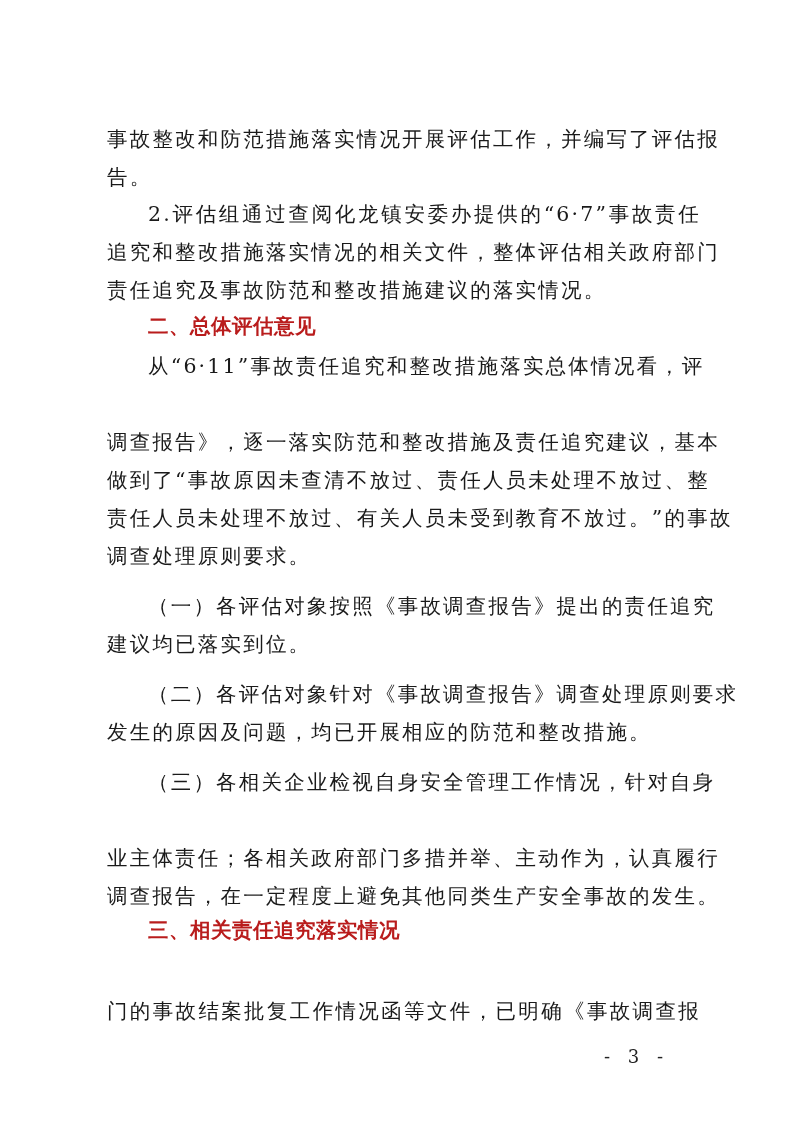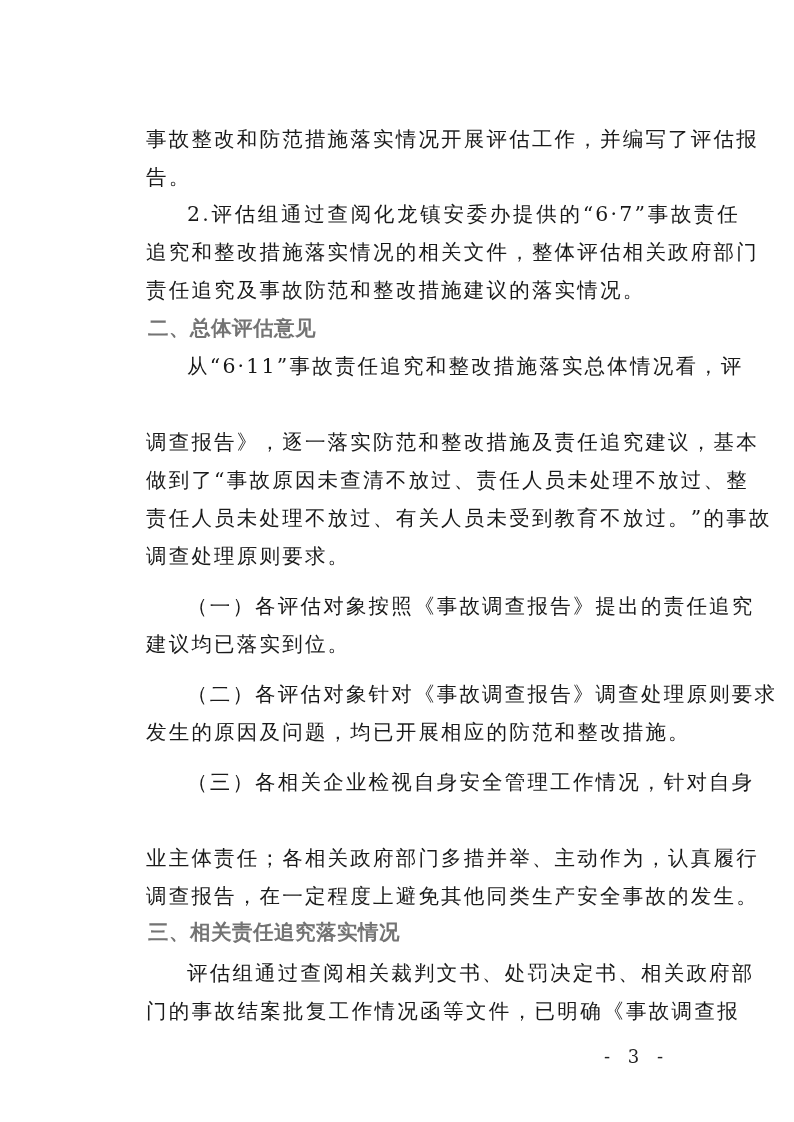--- a/index.html
+++ b/index.html
@@ -6,29 +6,29 @@
     body { width: 794px; height: 1122px; position: relative; overflow: hidden; }
     .page {
       position: absolute; left: 0; top: 0; width: 794px; height: 1122px;
       background: #ffffff; color: #1a1a1a;
       font-family: "DejaVu Serif", "Liberation Serif", serif;
     }
     .line {
       position: absolute; left: 107px; width: 594px;
       font-size: 20.5px; line-height: 26px; height: 26px;
       white-space: nowrap; letter-spacing: 2.2px;
-      text-align: justify; text-align-last: justify; margin-left: 39px;
+      text-align: justify; text-align-last: justify;
     }
     .line.last { text-align-last: left; }
     .line.indent { left: 148px; width: 553px; }
     .heading {
       position: absolute; left: 148px;
-      font-family: Liberation Serif, serif;
+      font-family: Liberation Mono, monospace;
       font-weight: bold; font-size: 20.5px; line-height: 26px;
-      letter-spacing: 0.5px; white-space: nowrap; color: #737373;
+      letter-spacing: 0.5px; white-space: nowrap; color: #b91c1c;
     }
     .page-number {
       position: absolute; left: 604px; top: 1046px;
       font-family: "DejaVu Serif", "Liberation Serif", serif;
       font-size: 18px; letter-spacing: 6px; color: #222;
     }
   </style>
 </head>
 <body>
 
@@ -54,17 +54,16 @@
 
   <div class="line indent" style="top:681px">（二）各评估对象针对《事故调查报告》调查处理原则要求</div>
   <div class="line last" style="top:719px">发生的原因及问题，均已开展相应的防范和整改措施。</div>
 
   <div class="line indent" style="top:769px">（三）各相关企业检视自身安全管理工作情况，针对自身</div>
   <div class="line" style="top:845px">业主体责任；各相关政府部门多措并举、主动作为，认真履行</div>
   <div class="line last" style="top:883px">调查报告，在一定程度上避免其他同类生产安全事故的发生。</div>
 
   <div class="heading" style="top:919px">三、相关责任追究落实情况</div>
 
-  <div class="line indent" style="top:960px">评估组通过查阅相关裁判文书、处罚决定书、相关政府部</div>
   <div class="line" style="top:998px">门的事故结案批复工作情况函等文件，已明确《事故调查报</div>
 
   <div class="page-number">- 3 -</div>
 </div>
 
 </body></html>

